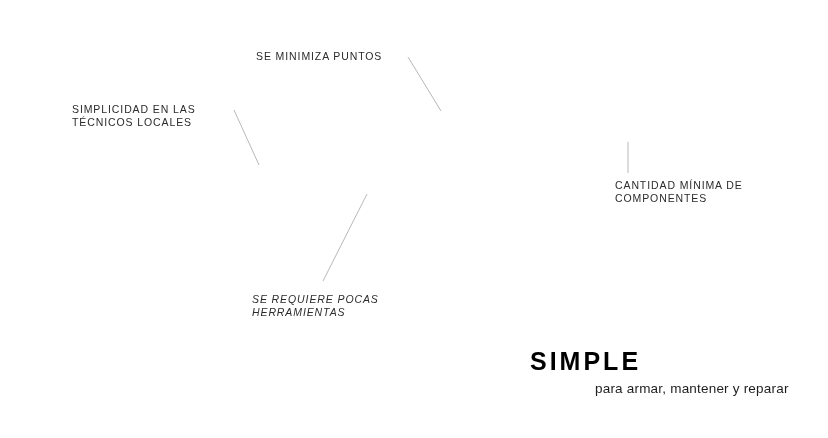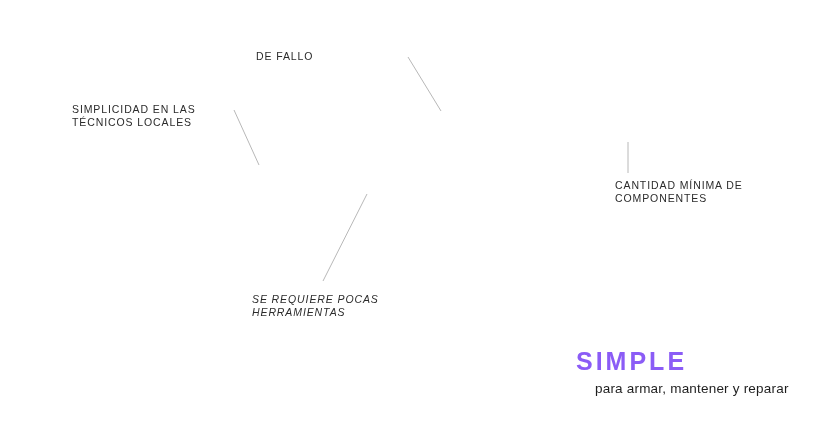--- a/index.html
+++ b/index.html
@@ -29,28 +29,28 @@
       font-size: 10.5px;
       line-height: 12.5px;
       letter-spacing: 0.9px;
       color: #2b2b2b;
       text-transform: uppercase;
       white-space: nowrap;
     }
     .label span { display: block; }
     .title {
       position: absolute;
-      left: 576px;
+      left: 530px;
       top: 346px;
       font-family: "Liberation Sans", sans-serif;
       font-weight: bold;
       font-size: 25px;
       letter-spacing: 3px;
       line-height: 30px;
-      color: #8b5cf6;
+      color: #000000;
     }
     .subtitle {
       position: absolute;
       left: 547px;
       top: 380px;
       font-family: "Liberation Sans", sans-serif;
       font-size: 13.5px;
       line-height: 18px;
       letter-spacing: 0.2px;
       color: #1e1e1e;
@@ -64,21 +64,21 @@
 <div class="canvas">
 
   <svg class="lines" viewBox="0 0 828 438">
     <line x1="408" y1="57" x2="441" y2="111"></line>
     <line x1="234" y1="110" x2="259" y2="165"></line>
     <line x1="367" y1="194" x2="323" y2="281"></line>
     <line x1="628" y1="142" x2="628" y2="173"></line>
   </svg>
 
   <div class="label" style="left:256px; top:50px;">
-    <span>DE FALLO</span>
+    <span>SE MINIMIZA PUNTOS</span>
   </div>
 
   <div class="label" style="left:72px; top:103px;">
     <span>SIMPLICIDAD EN LAS</span>
     <span>TÉCNICOS LOCALES</span>
   </div>
 
   <div class="label" style="left:615px; top:179px;">
     <span>CANTIDAD MÍNIMA DE</span>
     <span>COMPONENTES</span>

